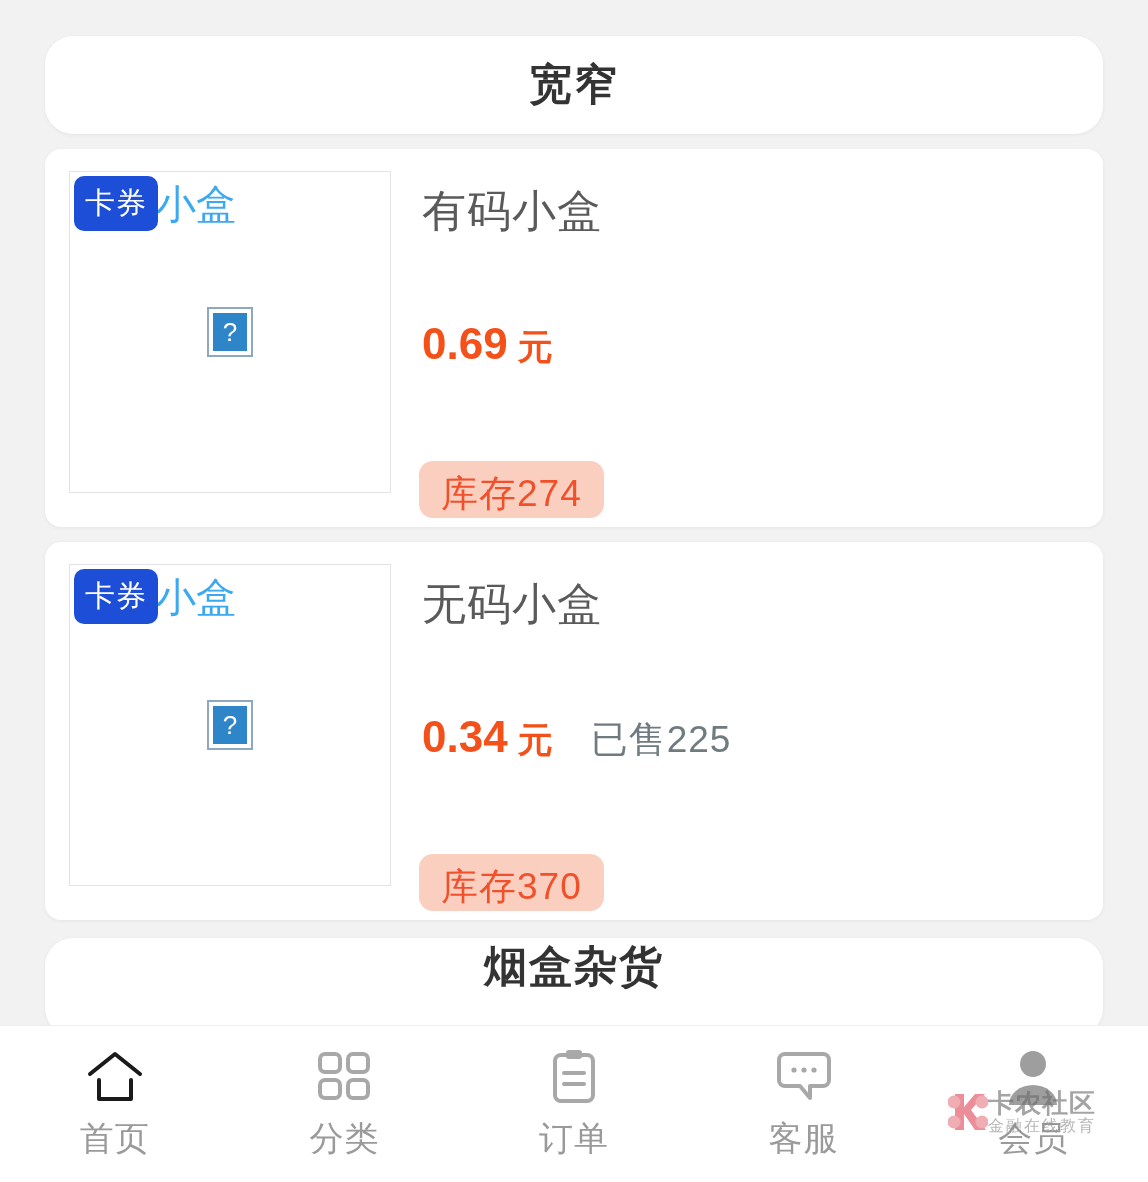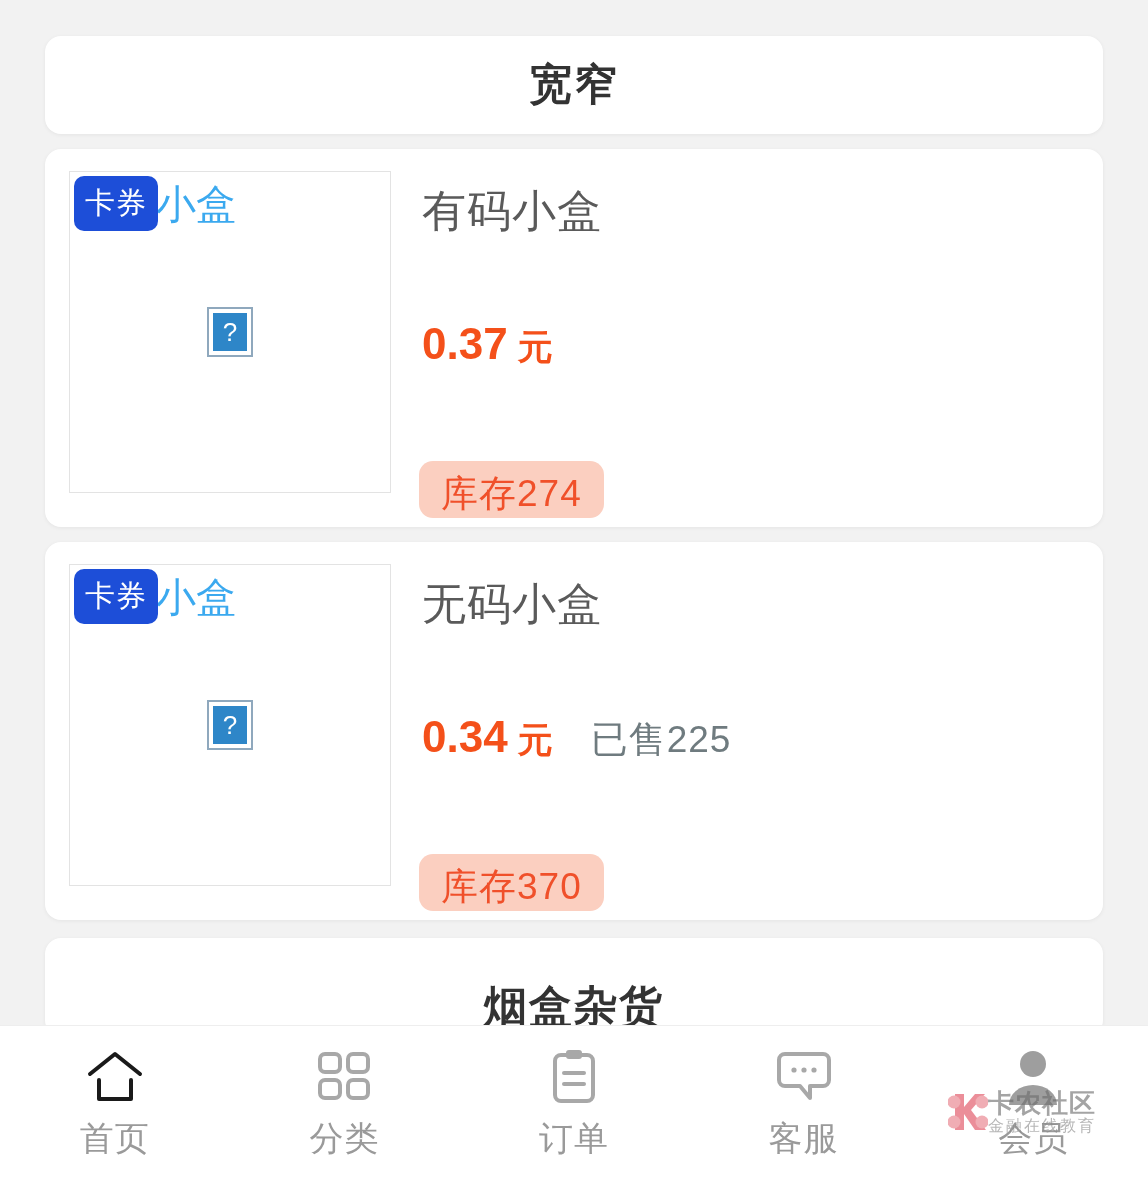--- a/index.html
+++ b/index.html
@@ -25,21 +25,21 @@
     background: #f2f2f2;
     overflow: hidden;
     padding: 0 45px;
   }
 
   
   .section-header {
     margin-top: 36px;
     height: 98px;
     background: #ffffff;
-    border-radius: 16px;
+    border-radius: 28px;
     box-shadow: 0 1px 4px rgba(0,0,0,0.06);
     display: flex;
     align-items: center;
     justify-content: center;
   }
   .section-header-title {
     font-size: 43px;
     font-weight: bold;
     color: #333333;
     letter-spacing: 2px;
@@ -155,21 +155,21 @@
     line-height: 37px;
     padding: 14px 22px 6px 22px;
     border-radius: 14px;
     letter-spacing: 1px;
   }
 
   
   .section-header.partial {
     margin-top: 18px;
     height: 98px;
-    align-items: flex-end;
+    align-items: flex-start;
   }
 
   
   .bottom-nav {
     position: absolute;
     left: 0;
     bottom: 0;
     width: 1148px;
     height: 157px;
     background: #ffffff;
@@ -248,21 +248,21 @@
             <rect x="6" y="6" width="34" height="38" fill="#2e86c8"></rect>
             <text x="23" y="34" font-family="'Liberation Sans', sans-serif" font-size="26" fill="#ffffff" text-anchor="middle">?</text>
           </svg>
         </span>
       </div>
       <span class="coupon-badge">卡券</span>
     </div>
     <div class="info">
       <div class="product-title">有码小盒</div>
       <div class="price-row">
-        <span class="price">0.37</span>
+        <span class="price">0.69</span>
         <span class="price-unit">元</span>
       </div>
       <span class="stock-pill">库存274</span>
     </div>
   </div>
 
   <div class="product-card">
     <div class="media">
       <div class="broken-image">
         <span class="alt-text">无码小盒</span>

